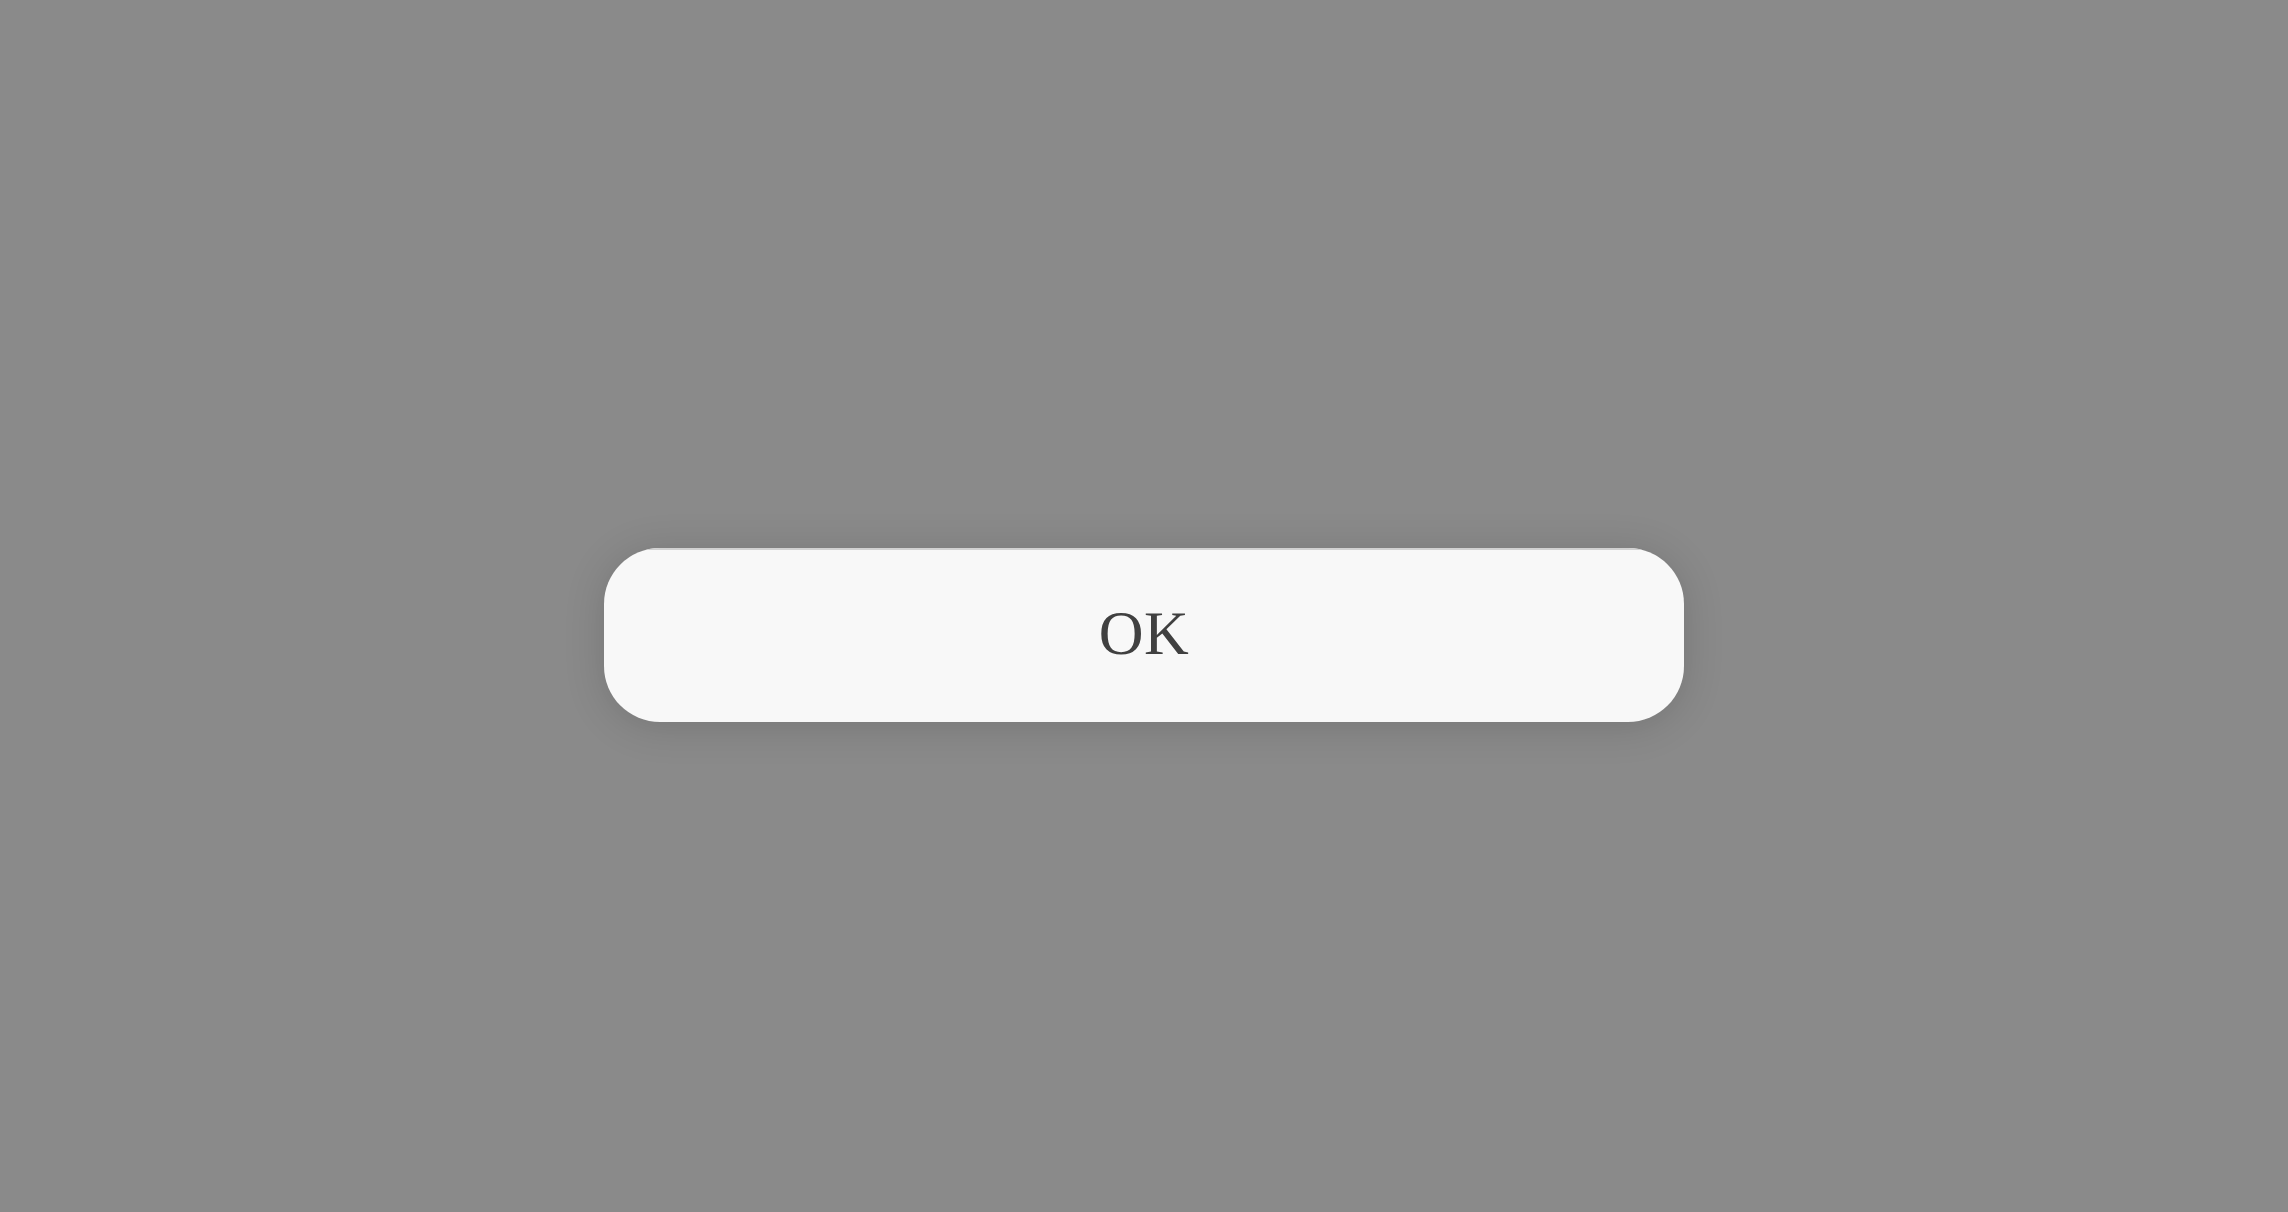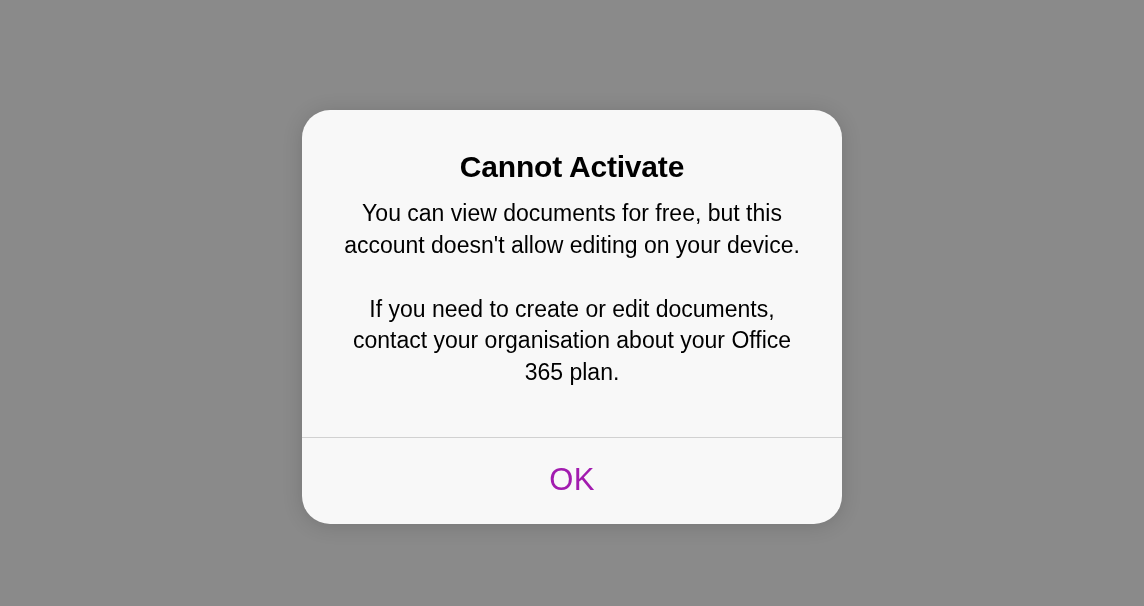--- a/index.html
+++ b/index.html
@@ -62,33 +62,26 @@
       display: flex;
     }
     
     .dialog-button {
       flex: 1;
       background: transparent;
       border: none;
       padding: 24px 0 26px 0;
       font-size: 31px;
       font-weight: 400;
-      color: #a21caf;
+      color: #404040;
       cursor: pointer;
-      font-family: Liberation Sans, sans-serif;
+      font-family: Liberation Serif, serif;
       letter-spacing: 0.3px;
     }
   </style>
 </head>
 <body>
 
 <div class="dialog">
-  <div class="dialog-content">
-    <h2 class="dialog-title">Cannot Activate</h2>
-    <div class="dialog-body">
-      <p>You can view documents for free, but this account doesn't allow editing on your device.</p>
-      <p>If you need to create or edit documents, contact your organisation about your Office 365 plan.</p>
-    </div>
-  </div>
   <div class="dialog-footer">
     <button class="dialog-button">OK</button>
   </div>
 </div>
 
 </body></html>

